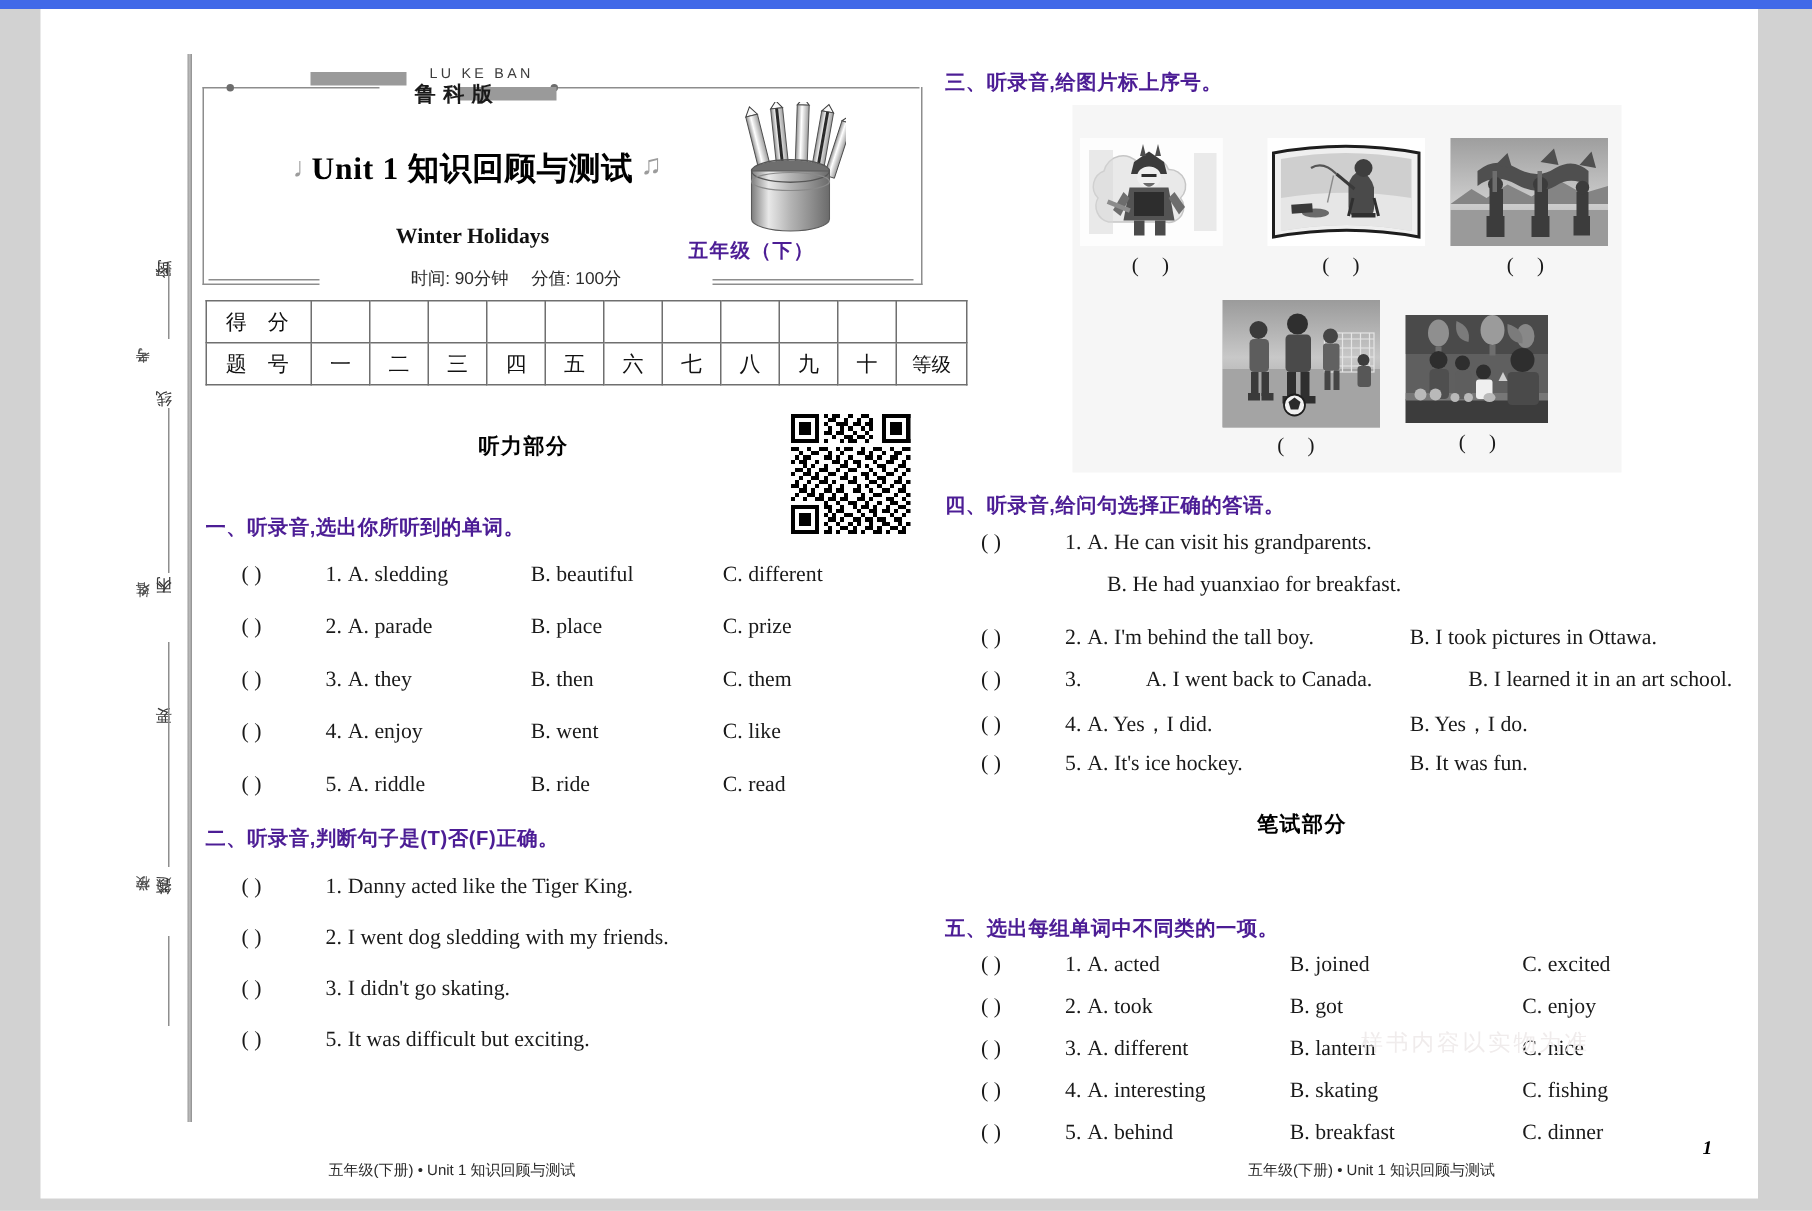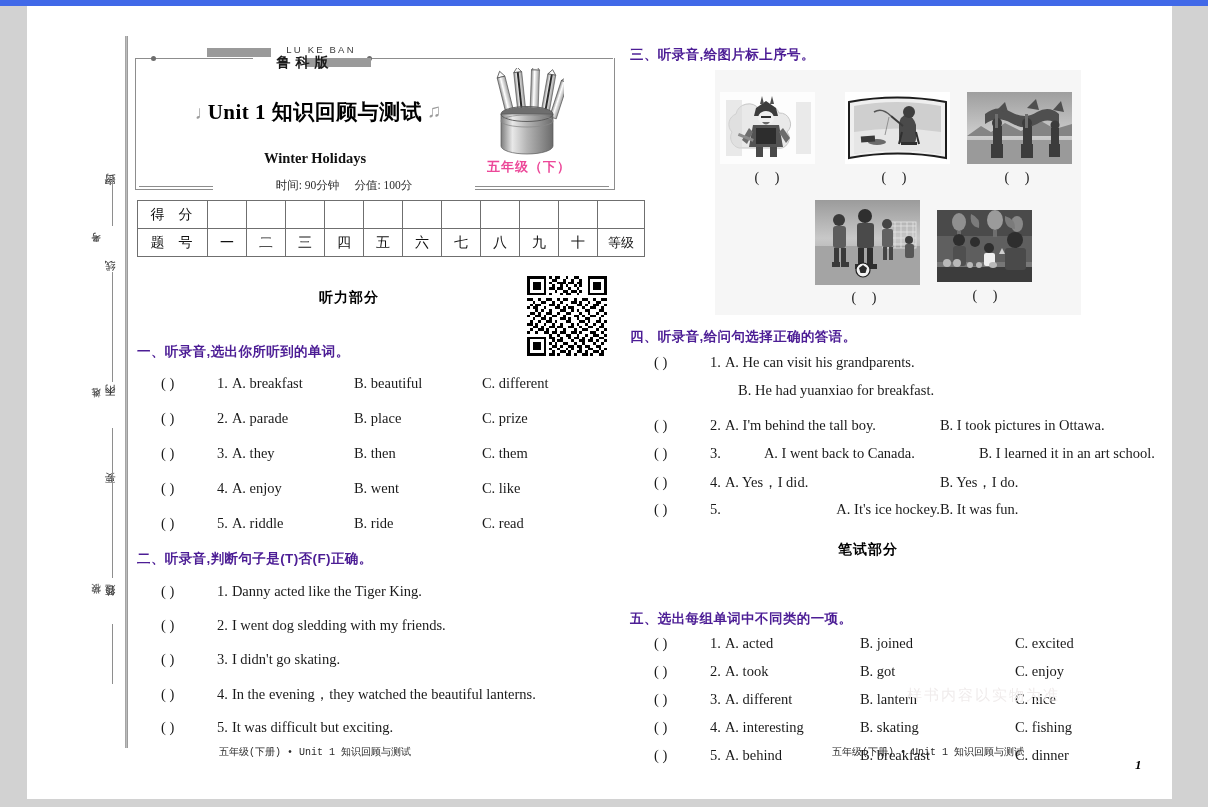--- a/index.html
+++ b/index.html
@@ -121,39 +121,39 @@
   }
   .note-glyph {
     position: absolute; color: #9c9c9c; font-size: 19px;
   }
   .hdr-meta {
     position: absolute; left: 186px; top: 172px; width: 250px;
     text-align: center; font-size: 11.5px; color: #2b2b2b;
     background: #fff; padding: 0 6px;
     font-family: "Liberation Sans", sans-serif;
   }
-  .hdr-meta span { margin: 0 6px; font-family: Liberation Serif, serif; }
+  .hdr-meta span { margin: 0 6px; }
   .meta-rule-l {
     position: absolute; left: 112px; top: 180px; width: 76px; height: 1px;
     background: #8d8d8d;
   }
   .meta-rule-r {
     position: absolute; left: 436px; top: 180px; width: 146px; height: 1px;
     background: #8d8d8d;
   }
 
   
   .cup {
     position: absolute; left: 463px; top: 62px; width: 74px; height: 90px;
   }
   .grade-label {
-    position: absolute; left: 448px; top: 152px; width: 108px;
+    position: absolute; left: 420px; top: 152px; width: 108px;
     text-align: center;
     font-family: "Liberation Sans", sans-serif;
-    font-weight: bold; font-size: 13px; color: #ec4899; letter-spacing: 1px;
+    font-weight: bold; font-size: 13px; color: #4c1d95; letter-spacing: 1px;
   }
 
   
   .score-table {
     position: absolute; left: 110px; top: 194px;
     border-collapse: collapse;
   }
   .score-table td {
     border: 1px solid #6f6f6f;
     height: 25px;
@@ -216,22 +216,22 @@
 
   .watermark {
     position: absolute; left: 880px; top: 680px;
     font-family: "Liberation Sans", sans-serif;
     font-size: 15px; color: #f0ecec; letter-spacing: 2px;
     white-space: nowrap;
   }
 
   
   .foot {
-    position: absolute; bottom: 40px;
-    font-family: Liberation Mono, monospace;
+    position: absolute; bottom: 12px;
+    font-family: Liberation Sans, sans-serif;
     font-size: 10px; color: #2a2a2a;
     white-space: nowrap;
     text-align: right;
   }
   .foot-l { left: 192px; }
   .foot-r { left: 805px; }
   .foot-pg {
     position: absolute; left: 1108px; bottom: 26px;
     font-weight: bold; font-style: italic; font-size: 13px; color: #000;
   }
@@ -588,21 +588,21 @@
         <rect x="17" y="28" width="1" height="1"></rect>
       <rect x="20" y="28" width="2" height="1"></rect>
         <rect x="23" y="28" width="1" height="1"></rect>
         <rect x="26" y="28" width="2" height="1"></rect>
     </g>
   </svg>
 
   <div class="sec-head" style="left:110px;top:337px;">一、听录音,选出你所听到的单词。</div>
   <div class="q-list" style="left:110px;top:369px;">
     <div class="q-row" style="height:35px;">
-      <span class="q-paren" style="padding-left:24px;">(      )</span><span class="q-num">1.</span><span class="opt" style="width:122px;padding-left:4px;">A. breakfast</span><span class="opt" style="width:128px;">B. beautiful</span><span class="opt">C. different</span>
+      <span class="q-paren" style="padding-left:24px;">(      )</span><span class="q-num">1.</span><span class="opt" style="width:122px;padding-left:4px;">A. sledding</span><span class="opt" style="width:128px;">B. beautiful</span><span class="opt">C. different</span>
     </div>
     <div class="q-row" style="height:35px;">
       <span class="q-paren" style="padding-left:24px;">(      )</span><span class="q-num">2.</span><span class="opt" style="width:122px;padding-left:4px;">A. parade</span><span class="opt" style="width:128px;">B. place</span><span class="opt">C. prize</span>
     </div>
     <div class="q-row" style="height:35px;">
       <span class="q-paren" style="padding-left:24px;">(      )</span><span class="q-num">3.</span><span class="opt" style="width:122px;padding-left:4px;">A. they</span><span class="opt" style="width:128px;">B. then</span><span class="opt">C. them</span>
     </div>
     <div class="q-row" style="height:35px;">
       <span class="q-paren" style="padding-left:24px;">(      )</span><span class="q-num">4.</span><span class="opt" style="width:122px;padding-left:4px;">A. enjoy</span><span class="opt" style="width:128px;">B. went</span><span class="opt">C. like</span>
     </div>
@@ -614,23 +614,20 @@
   <div class="sec-head" style="left:110px;top:544px;">二、听录音,判断句子是(T)否(F)正确。</div>
   <div class="q-list" style="left:110px;top:577px;">
     <div class="q-row" style="height:34px;">
       <span class="q-paren" style="padding-left:24px;">(      )</span><span class="q-num">1.</span><span class="opt" style="padding-left:4px;">Danny acted like the Tiger King.</span>
     </div>
     <div class="q-row" style="height:34px;">
       <span class="q-paren" style="padding-left:24px;">(      )</span><span class="q-num">2.</span><span class="opt" style="padding-left:4px;">I went dog sledding with my friends.</span>
     </div>
     <div class="q-row" style="height:34px;">
       <span class="q-paren" style="padding-left:24px;">(      )</span><span class="q-num">3.</span><span class="opt" style="padding-left:4px;">I didn't go skating.</span>
-    </div>
-    <div class="q-row" style="height:34px;">
-      <span class="q-paren" style="padding-left:24px;">(      )</span><span class="q-num">4.</span><span class="opt" style="padding-left:4px;">In the evening，they watched the beautiful lanterns.</span>
     </div>
     <div class="q-row" style="height:34px;">
       <span class="q-paren" style="padding-left:24px;">(      )</span><span class="q-num">5.</span><span class="opt" style="padding-left:4px;">It was difficult but exciting.</span>
     </div>
   </div>
 
   <div class="sec-head" style="left:603px;top:40px;">三、听录音,给图片标上序号。</div>
 
   <div class="pic-area">
 
@@ -798,21 +795,21 @@
     <div class="q-row" style="height:28px;">
       <span class="q-paren" style="padding-left:24px;">(      )</span><span class="q-num">2.</span><span class="opt" style="width:215px;padding-left:4px;">A. I'm behind the tall boy.</span><span class="opt">B. I took pictures in Ottawa.</span>
     </div>
     <div class="q-row" style="height:28px;">
       <span class="q-paren" style="padding-left:24px;">(      )</span><span class="q-num">3.</span><span class="opt" style="width:215px;padding-left:4px;margin-left:39px;">A. I went back to Canada.</span><span class="opt">B. I learned it in an art school.</span>
     </div>
     <div class="q-row" style="height:28px;">
       <span class="q-paren" style="padding-left:24px;">(      )</span><span class="q-num">4.</span><span class="opt" style="width:215px;padding-left:4px;">A. Yes，I did.</span><span class="opt">B. Yes，I do.</span>
     </div>
     <div class="q-row" style="height:28px;">
-      <span class="q-paren" style="padding-left:24px;">(      )</span><span class="q-num">5.</span><span class="opt" style="width:215px;padding-left:4px;text-align:right;">A. It's ice hockey.</span><span class="opt">B. It was fun.</span>
+      <span class="q-paren" style="padding-left:24px;">(      )</span><span class="q-num">5.</span><span class="opt" style="width:215px;padding-left:4px;">A. It's ice hockey.</span><span class="opt">B. It was fun.</span>
     </div>
   </div>
 
   <div class="part-title" style="left:811px;top:535px;">笔试部分</div>
 
   <div class="sec-head" style="left:603px;top:604px;">五、选出每组单词中不同类的一项。</div>
   <div class="q-list" style="left:603px;top:629px;">
     <div class="q-row" style="height:28px;">
       <span class="q-paren" style="padding-left:24px;">(      )</span><span class="q-num">1.</span><span class="opt" style="width:135px;padding-left:4px;">A. acted</span><span class="opt" style="width:155px;">B. joined</span><span class="opt">C. excited</span>
     </div>

